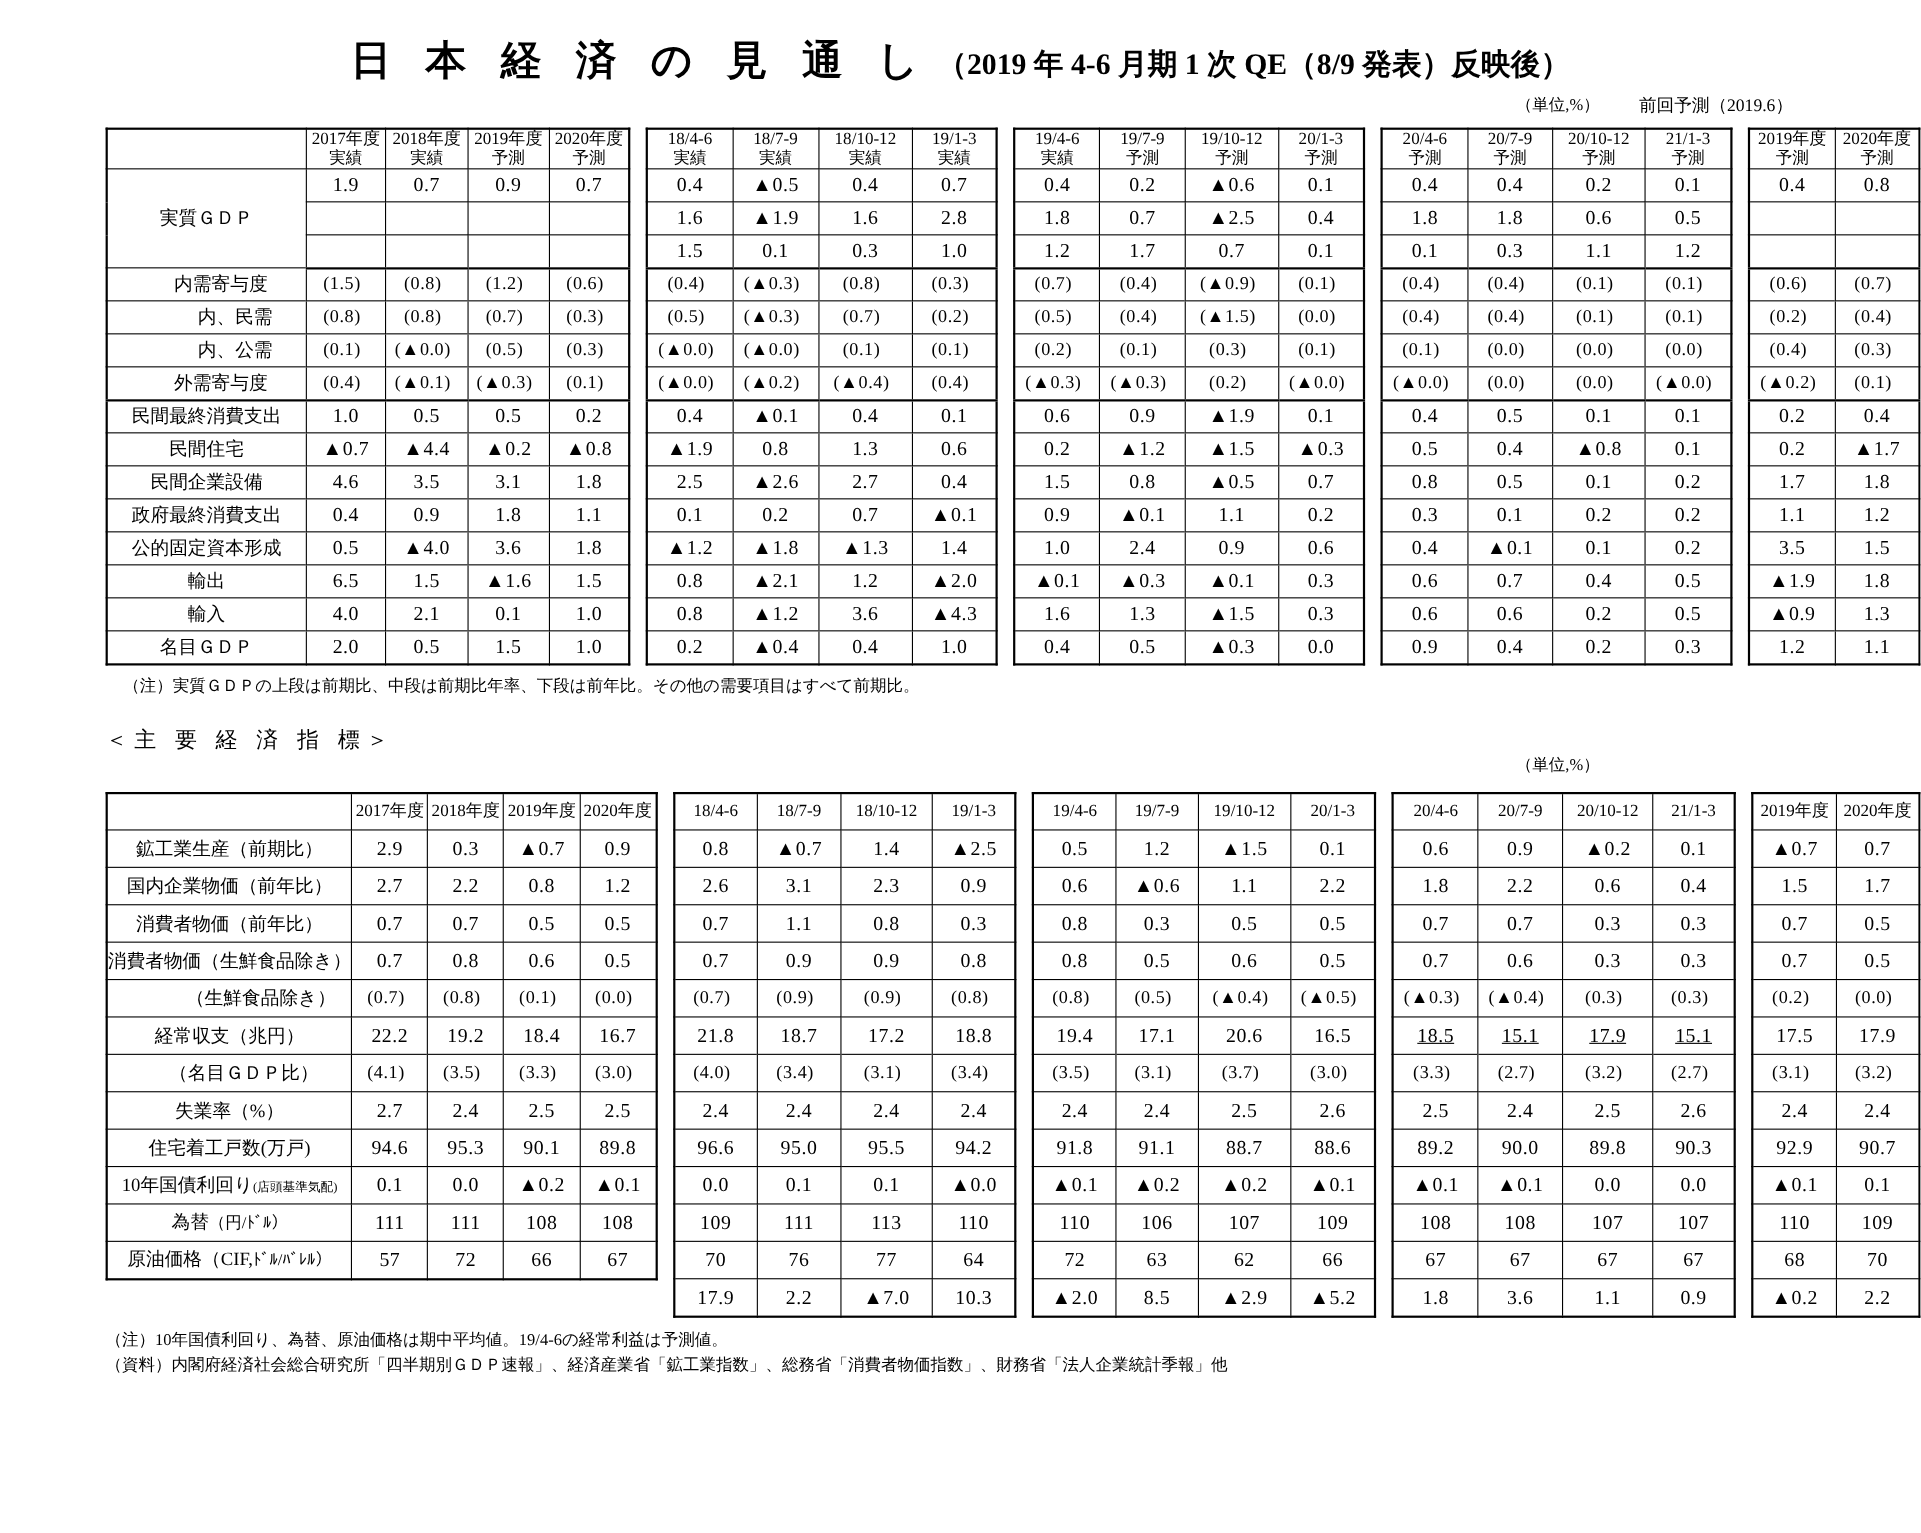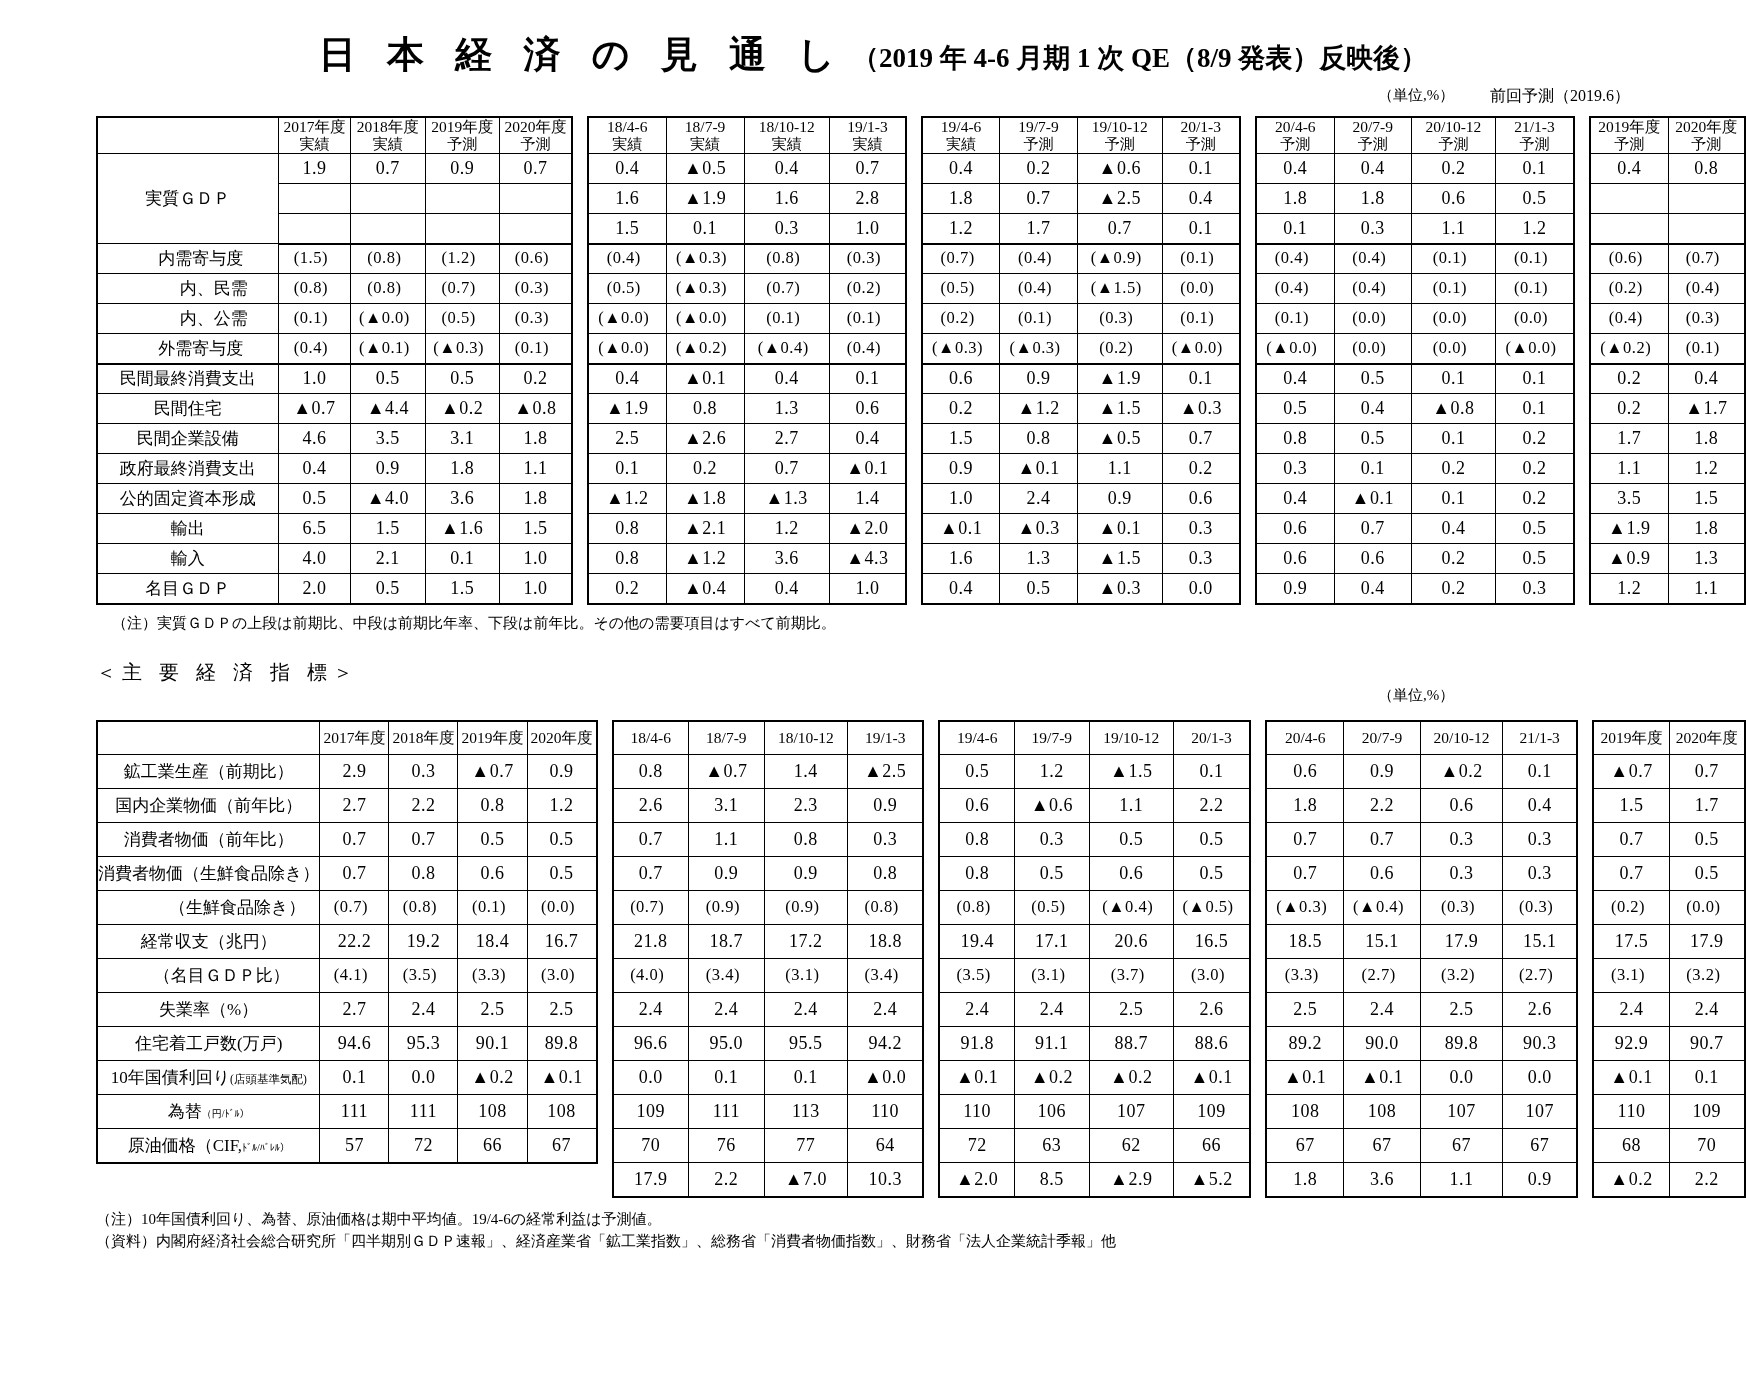--- a/index.html
+++ b/index.html
@@ -117,21 +117,21 @@
     margin: 26px 0 10px 96px;
     letter-spacing: 6px;
     font-weight: normal;
   }
   .footer-notes {
     margin: 10px 0 0 96px;
     font-size: 15px;
     line-height: 1.5;
   }
   .small-label { font-size: 11.5px; }
-  .mid-label { font-size: 10px; }
+  .mid-label { font-size: 15px; }
 </style>
 </head>
 <body>
 
 <div class="title-wrap">
   <span class="title-main">日 本 経 済 の 見 通 し</span><span class="title-sub">（2019 年 4-6 月期 1 次 QE（8/9 発表）反映後）</span>
 </div>
 
 <div class="caption-row">
   <span class="cap-unit u1">（単位,%）</span>
@@ -1010,21 +1010,21 @@
           <td class="num" style="height: 34px;">0.6</td>
           <td class="num" style="height: 34px;">0.3</td>
           <td class="num" style="height: 34px;">0.3</td>
         </tr>
         <tr style="height: 34px;">
           <td class="num paren" style="height: 34px;">(▲0.3)</td>
           <td class="num paren" style="height: 34px;">(▲0.4)</td>
           <td class="num paren" style="height: 34px;">(0.3)</td>
           <td class="num paren" style="height: 34px;">(0.3)</td>
         </tr>
-        <tr class="dot" style="height: 34px;">
+        <tr class="dot" style="height: 34px; text-decoration: underline;">
           <td class="num" style="height: 34px;">18.5</td>
           <td class="num" style="height: 34px;">15.1</td>
           <td class="num" style="height: 34px;">17.9</td>
           <td class="num" style="height: 34px;">15.1</td>
         </tr>
         <tr style="height: 34px;">
           <td class="num paren" style="height: 34px;">(3.3)</td>
           <td class="num paren" style="height: 34px;">(2.7)</td>
           <td class="num paren" style="height: 34px;">(3.2)</td>
           <td class="num paren" style="height: 34px;">(2.7)</td>

